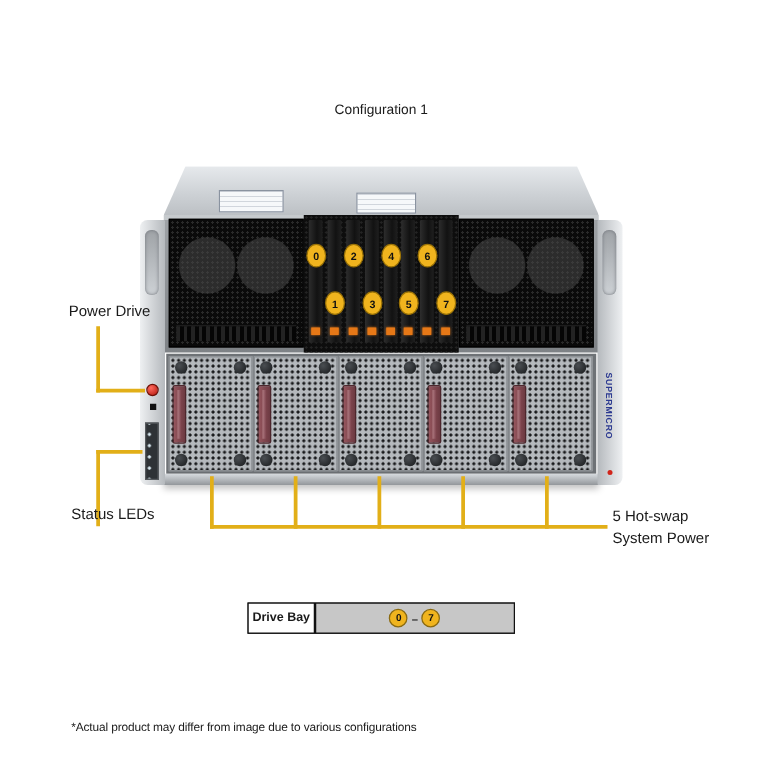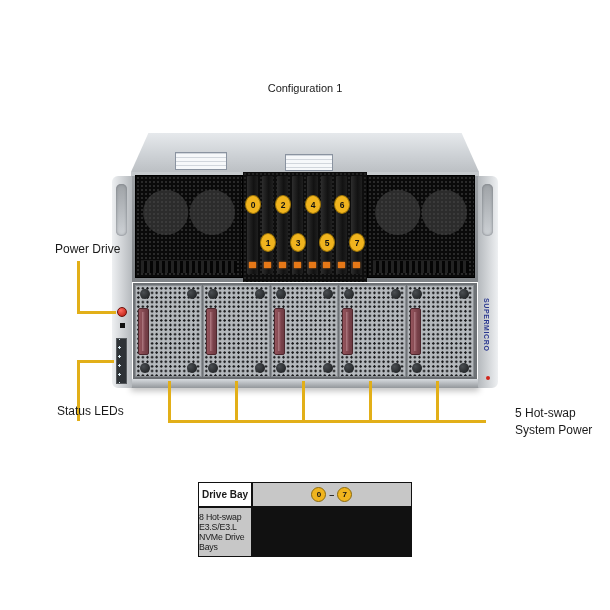--- a/index.html
+++ b/index.html
@@ -7,21 +7,21 @@
     position:relative; width:606px; height:610px; background:#ffffff;
     font-family:"Liberation Sans", sans-serif; overflow:hidden; color:#1a1a1a;
   }
   .abs { position:absolute; }
 
   
   .fig-title { left:0; top:82px; width:610px; text-align:center; font-size:11px; }
   .lbl { font-size:12px; white-space:nowrap; }
   .lbl-power { left:55px; top:242px; }
   .lbl-status { left:57px; top:404px; }
-  .lbl-fans  { left:515px; top:405px; line-height:17px; }
+  .lbl-fans  { left:490px; top:405px; line-height:17px; }
 
   
   .cl { background:#E2AF18; }
   .cl-power-v  { left:77px;  top:261px; width:3px;  height:53px; }
   .cl-power-h  { left:77px;  top:311px; width:39px; height:3px; }
   .cl-status-v { left:77px;  top:360px; width:3px;  height:61px; }
   .cl-status-h { left:77px;  top:360px; width:37px; height:3px; }
   .cl-fans-h   { left:168px; top:420px; width:318px; height:3px; }
   .cl-fan-v    { top:381px; width:3px; height:42px; }
   .fv0{left:168px} .fv1{left:235px} .fv2{left:302px} .fv3{left:369px} .fv4{left:436px}
@@ -236,17 +236,17 @@
     <div>System Power</div>
   </div>
 
   <div class="abs tbl">
     <div class="cell th">Drive Bay</div>
     <div class="cell td td-bays">
       <span class="baycircle">0</span>
       <span class="dash">–</span>
       <span class="baycircle">7</span>
     </div>
-    <div class="cell td">8 Hot-swap E3.S/E3.L NVMe Drive Bays</div>
-  </div>
-
+  </div>
+
+  <div class="abs footnote">*Actual product may differ from image due to various configurations</div>
 
 </div>
 
 </body></html>

